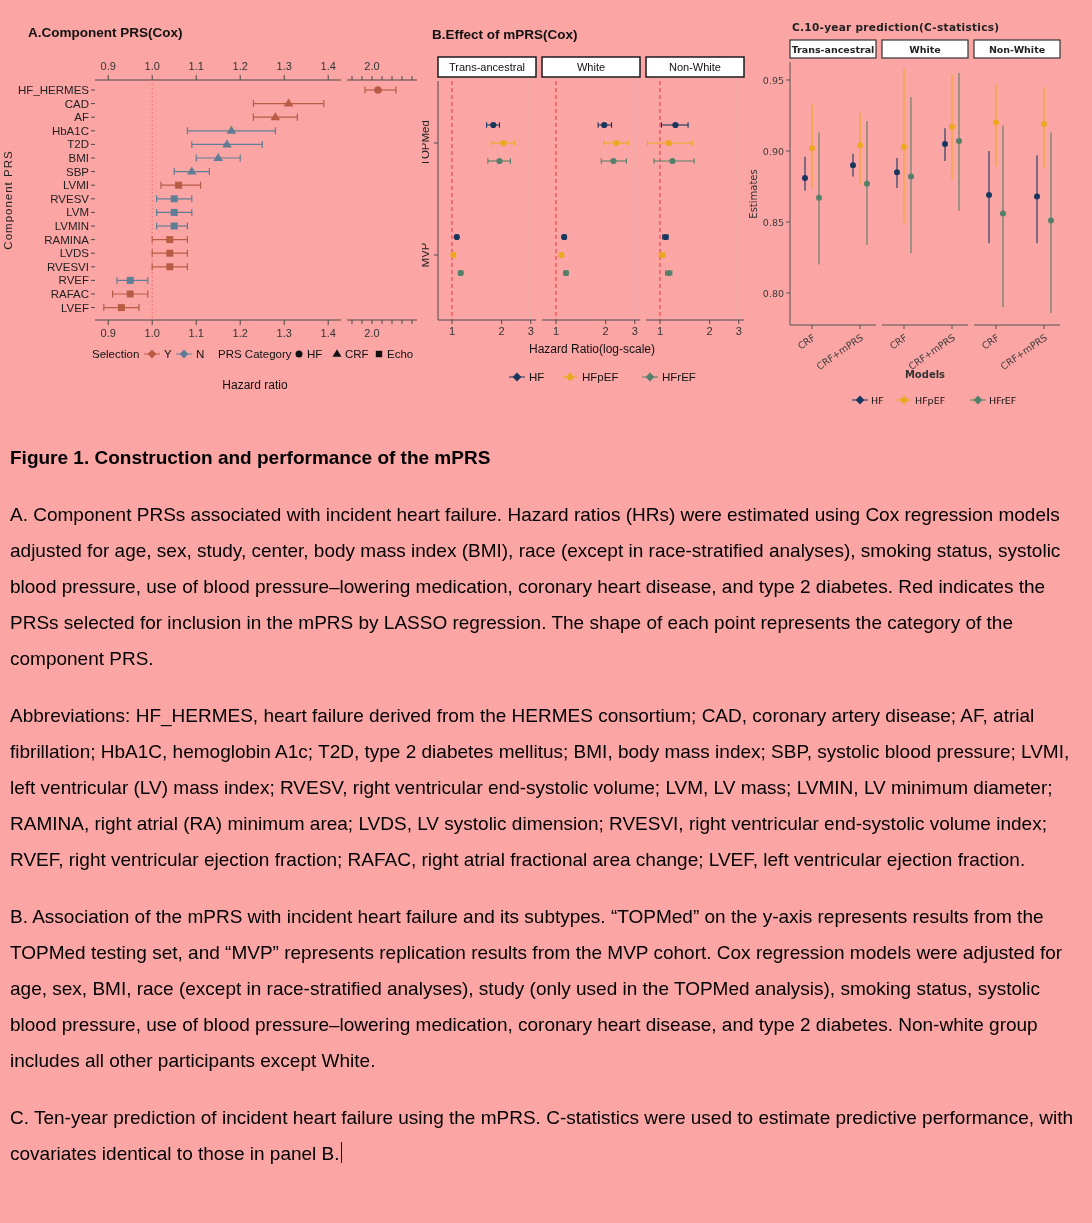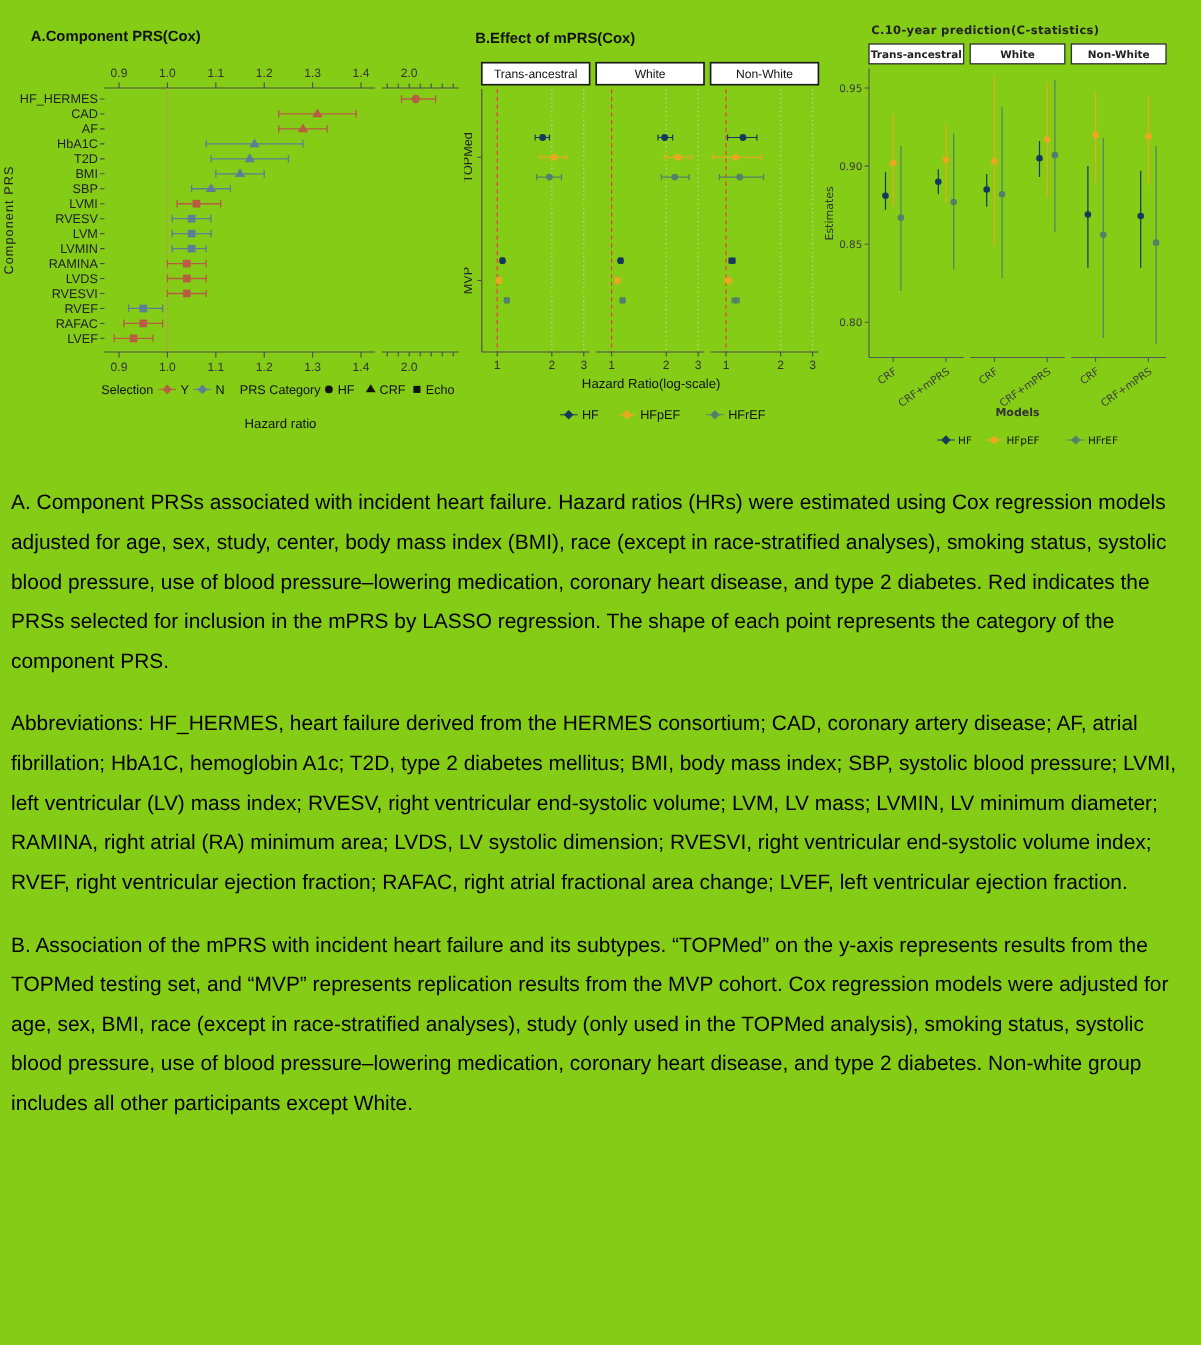--- a/index.html
+++ b/index.html
@@ -1,16 +1,16 @@
 <!DOCTYPE html>
 <html><head>
 <meta charset="utf-8">
 <style>
   html,body{margin:0;padding:0;background:#fff;}
-  .page{position:relative;width:1092px;height:1223px;background:#84cc16;overflow:hidden;
+  .page{position:relative;width:1092px;height:1223px;background:#fca5a5;overflow:hidden;
         font-family:"Liberation Sans",sans-serif;}
   .figure{position:relative;width:1092px;height:432px;}
   .panel{position:absolute;}
   
   svg{font-family:"Liberation Sans",sans-serif;}
   .ptitle{font-size:13.5px;font-weight:700;fill:#111;}
   .tick{font-size:11px;fill:#333;}
   .rowlab{font-size:11.5px;fill:#222;}
   .axis{stroke:#4a4a4a;stroke-width:1;fill:none;}
   .griddot{stroke:#d4d4d4;stroke-width:1;stroke-dasharray:1 3;}
@@ -437,18 +437,20 @@
             <rect x="-3.1" y="-3.1" width="6.2" height="6.2" transform="translate(156 390) rotate(45)" fill="#eda821"></rect>
             <text x="167" y="394" class="legC">HFpEF</text>
             <line x1="222" y1="390" x2="238" y2="390" stroke="#54806b" stroke-width="1"></line>
             <rect x="-3.1" y="-3.1" width="6.2" height="6.2" transform="translate(230 390) rotate(45)" fill="#54806b"></rect>
             <text x="241" y="394" class="legC">HFrEF</text>
           </g>
         </svg></div>
   </div>
 
   <div class="caption">
+    <p class="cap-title">Figure 1. Construction and performance of the mPRS</p>
     <p><b>A. Component PRSs associated with incident heart failure.</b><span> Hazard ratios (HRs) were estimated using Cox regression models adjusted for age, sex, study, center, body mass index (BMI), race (except in race-stratified analyses), smoking status, systolic blood pressure, use of blood pressure–lowering medication, coronary heart disease, and type 2 diabetes. Red indicates the PRSs selected for inclusion in the mPRS by LASSO regression. The shape of each point represents the category of the component PRS.</span></p>
     <p><b>Abbreviations:</b><span> HF_HERMES, heart failure derived from the HERMES consortium; CAD, coronary artery disease; AF, atrial fibrillation; HbA1C, hemoglobin A1c; T2D, type 2 diabetes mellitus; BMI, body mass index; SBP, systolic blood pressure; LVMI, left ventricular (LV) mass index; RVESV, right ventricular end-systolic volume; LVM, LV mass; LVMIN, LV minimum diameter; RAMINA, right atrial (RA) minimum area; LVDS, LV systolic dimension; RVESVI, right ventricular end-systolic volume index; RVEF, right ventricular ejection fraction; RAFAC, right atrial fractional area change; LVEF, left ventricular ejection fraction.</span></p>
     <p><b>B. Association of the mPRS with incident heart failure and its subtypes.</b><span> “TOPMed” on the y-axis represents results from the TOPMed testing set, and “MVP” represents replication results from the MVP cohort. Cox regression models were adjusted for age, sex, BMI, race (except in race-stratified analyses), study (only used in the TOPMed analysis), smoking status, systolic blood pressure, use of blood pressure–lowering medication, coronary heart disease, and type 2 diabetes. Non-white group includes all other participants except White.</span></p>
+    <p><b>C. Ten-year prediction of incident heart failure using the mPRS.</b><span> C-statistics were used to estimate predictive performance, with covariates identical to those in panel B.</span><span class="cursor"></span></p>
   </div>
 
 </div>
 
 </body></html>

